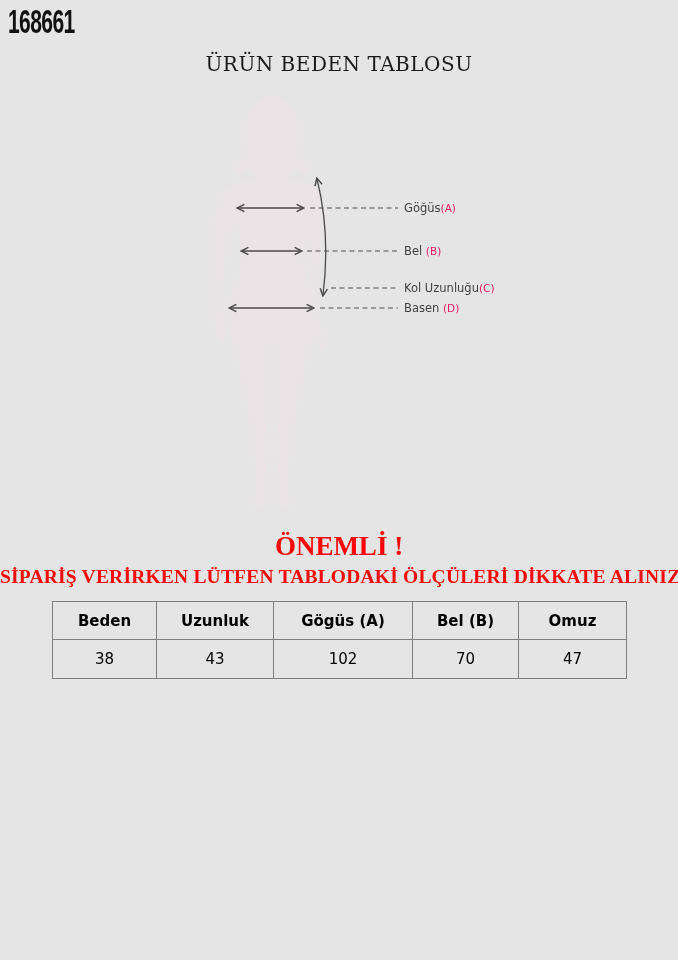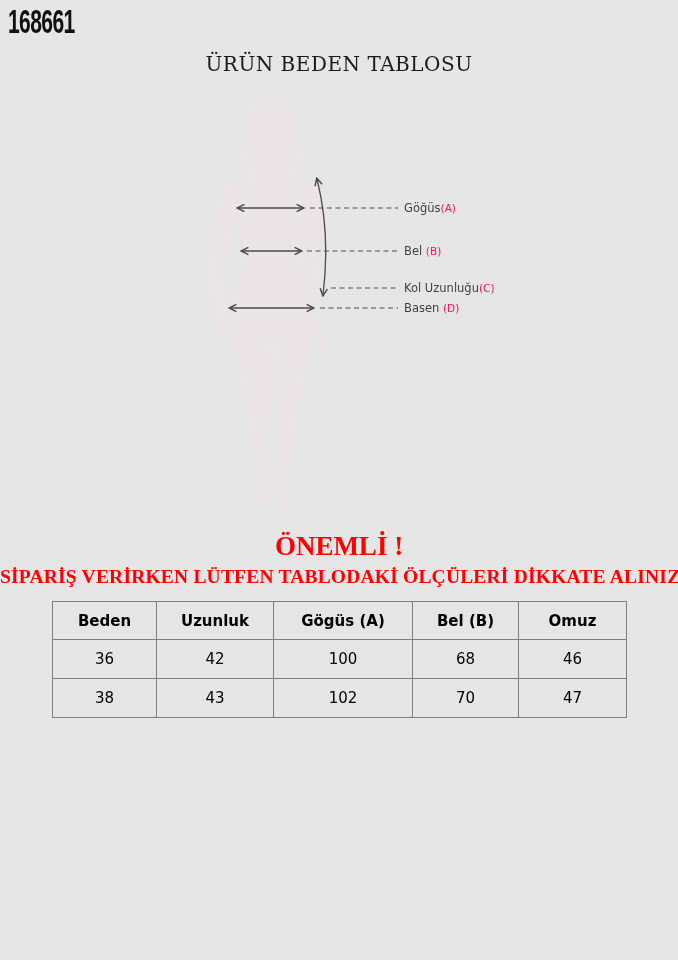--- a/index.html
+++ b/index.html
@@ -123,27 +123,20 @@
         <tr>
           <th>Beden</th>
           <th>Uzunluk</th>
           <th>Gögüs (A)</th>
           <th>Bel (B)</th>
           <th>Omuz</th>
         </tr>
       </thead>
     <tbody>
         <tr>
-          <td>36</td>
-          <td>42</td>
-          <td>100</td>
-          <td>68</td>
-          <td>46</td>
-        </tr>
-        <tr>
           <td>38</td>
           <td>43</td>
           <td>102</td>
           <td>70</td>
           <td>47</td>
         </tr>
       </tbody>
   </table>
 
 </div>

